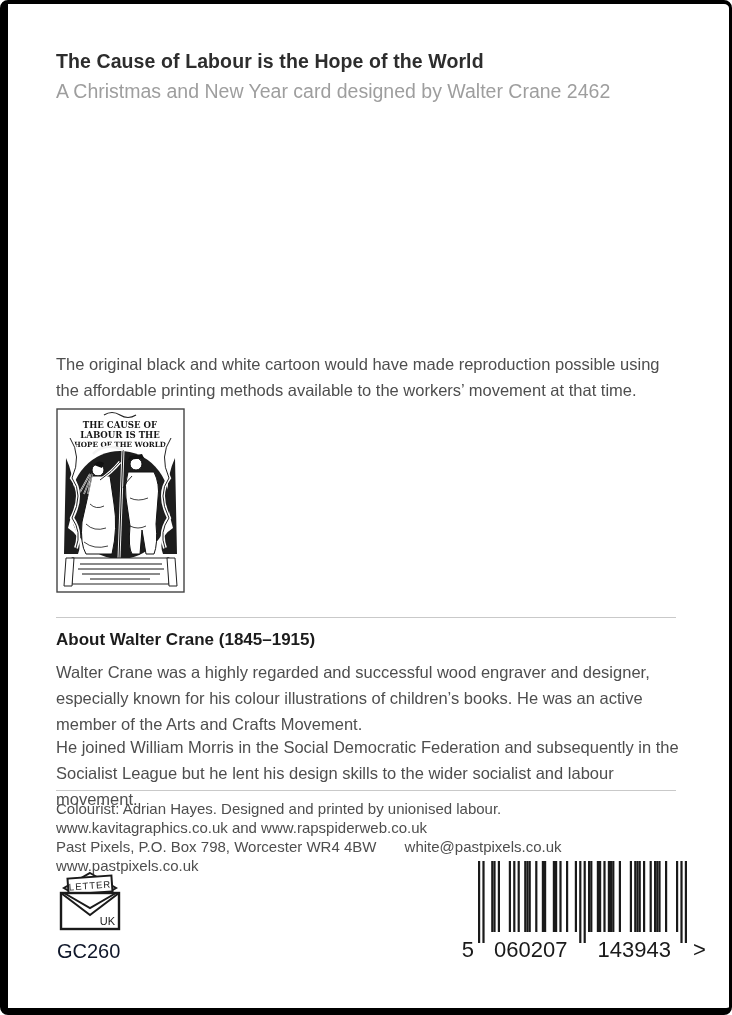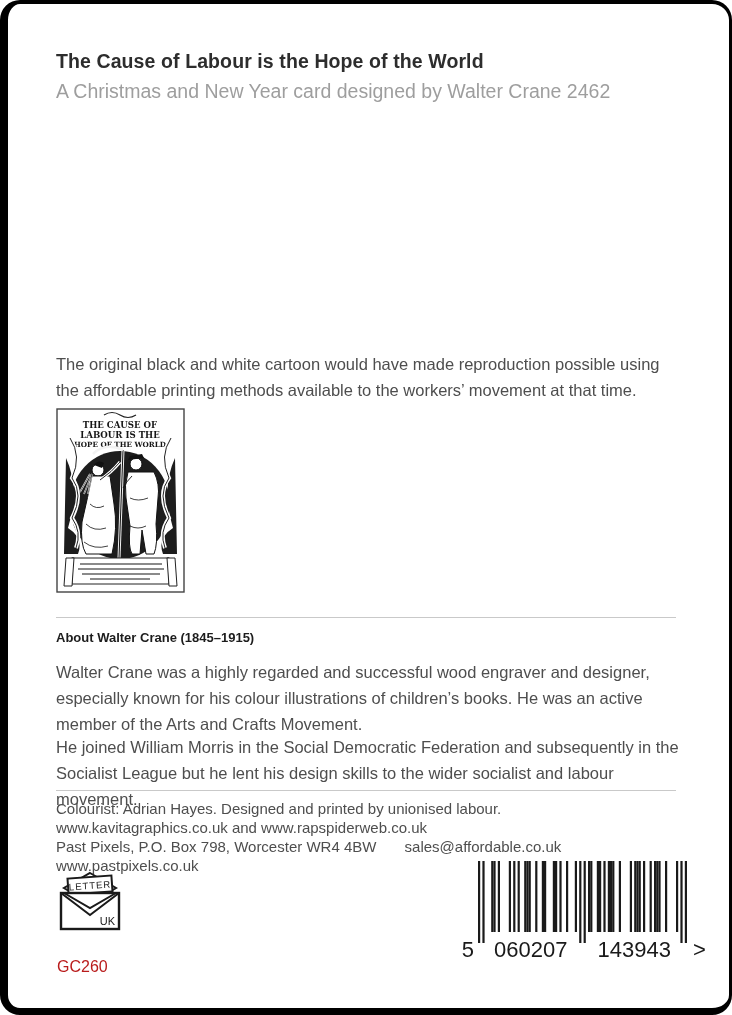--- a/index.html
+++ b/index.html
@@ -4,40 +4,40 @@
 <style>
   html,body{margin:0;padding:0;background:#fff;}
   body{font-family:"Liberation Sans",sans-serif;-webkit-font-smoothing:antialiased;}
   .card{
     position:relative;
     width:732px;height:1015px;
     box-sizing:border-box;
     background:#fff;
     border-style:solid;border-color:#000;
     border-width:4px 3px 7px 8px;
-    border-radius:20px;
+    border-radius:8px;
     overflow:hidden;
   }
   .abs{position:absolute;}
   .page-title{left:48px;top:46px;font-size:19.5px;font-weight:600;color:#2d2d2d;letter-spacing:.1px;}
   .page-subtitle{left:48px;top:76px;font-size:19.5px;font-weight:400;color:#9e9e9e;}
   .body-text{font-size:16.5px;line-height:26px;color:#4e4e4e;width:624px;}
   .intro{left:48px;top:347px;}
   .thumb{left:48px;top:404px;width:129px;height:185px;}
   .divider{left:48px;width:620px;height:1px;background:#c9c9c9;}
   .divider-1{top:613px;}
   .divider-2{top:786px;}
-  .about-heading{left:48px;top:626px;font-size:13px;font-weight:700;color:#1c1c1c;}
+  .about-heading{left:48px;top:626px;font-size:17px;font-weight:700;color:#1c1c1c;}
   .para-1{left:48px;top:655px;}
   .para-2{left:48px;top:730px;}
   .imprint{left:48px;top:795px;font-size:15px;line-height:19px;color:#4e4e4e;}
   .imprint-seg{display:inline-block;margin-right:24px;}
   .imprint-seg:last-child{margin-right:16px;}
   .envelope{left:48px;top:867px;}
-  .product-code{left:49px;top:936px;font-size:16px;color:#b91c1c;margin-top:18px;}
+  .product-code{left:49px;top:936px;font-size:20px;color:#0f172a;}
   .logo{left:149px;top:866px;font-family:"Liberation Mono",monospace;font-weight:700;
         font-size:52px;letter-spacing:-3px;white-space:nowrap;-webkit-text-stroke:1.2px currentColor;}
   .logo .p1{color:#9a9a9c;-webkit-text-stroke:1.2px #9a9a9c;}
   .logo .p2{color:#e22a54;-webkit-text-stroke:1.2px #e22a54;}
   .barcode{left:454px;top:857px;}
   svg text{font-family:"Liberation Sans",sans-serif;}
   .thumb svg .banner{font-family:"DejaVu Serif",serif;font-weight:700;fill:#161616;}
 </style>
 </head>
 <body>
@@ -105,21 +105,21 @@
   <div class="abs body-text para-1">Walter Crane was a highly regarded and successful wood engraver and designer, especially known for his colour illustrations of children’s books. He was an active member of the Arts and Crafts Movement.</div>
   <div class="abs body-text para-2">He joined William Morris in the Social Democratic Federation and subsequently in the Socialist League but he lent his design skills to the wider socialist and labour movement.</div>
 
   <div class="abs divider divider-2"></div>
 
   <div class="abs imprint">
     <div>Colourist: Adrian Hayes. Designed and printed by unionised labour.</div>
     <div>www.kavitagraphics.co.uk and www.rapspiderweb.co.uk</div>
     <div>
       <span class="imprint-seg">Past Pixels, P.O. Box 798, Worcester  WR4 4BW</span>
-      <span class="imprint-seg">sales@affordable.co.uk</span>
+      <span class="imprint-seg">white@pastpixels.co.uk</span>
       <span class="imprint-seg">www.pastpixels.co.uk</span>
     </div>
   </div>
 
   <div class="abs envelope">
     <svg width="68" height="60" viewBox="0 0 68 60">
       <path d="M34 2 L60 17 L34 32 L8 17 Z" fill="#fff" stroke="#1a1a1a" stroke-width="2"></path>
       <g transform="rotate(-4 34 14)">
         <rect x="12" y="6" width="44" height="16" fill="#fff" stroke="#1a1a1a" stroke-width="2"></rect>
         <text x="34" y="18" font-size="9.5" letter-spacing="1" text-anchor="middle" fill="#1a1a1a">LETTER</text>

